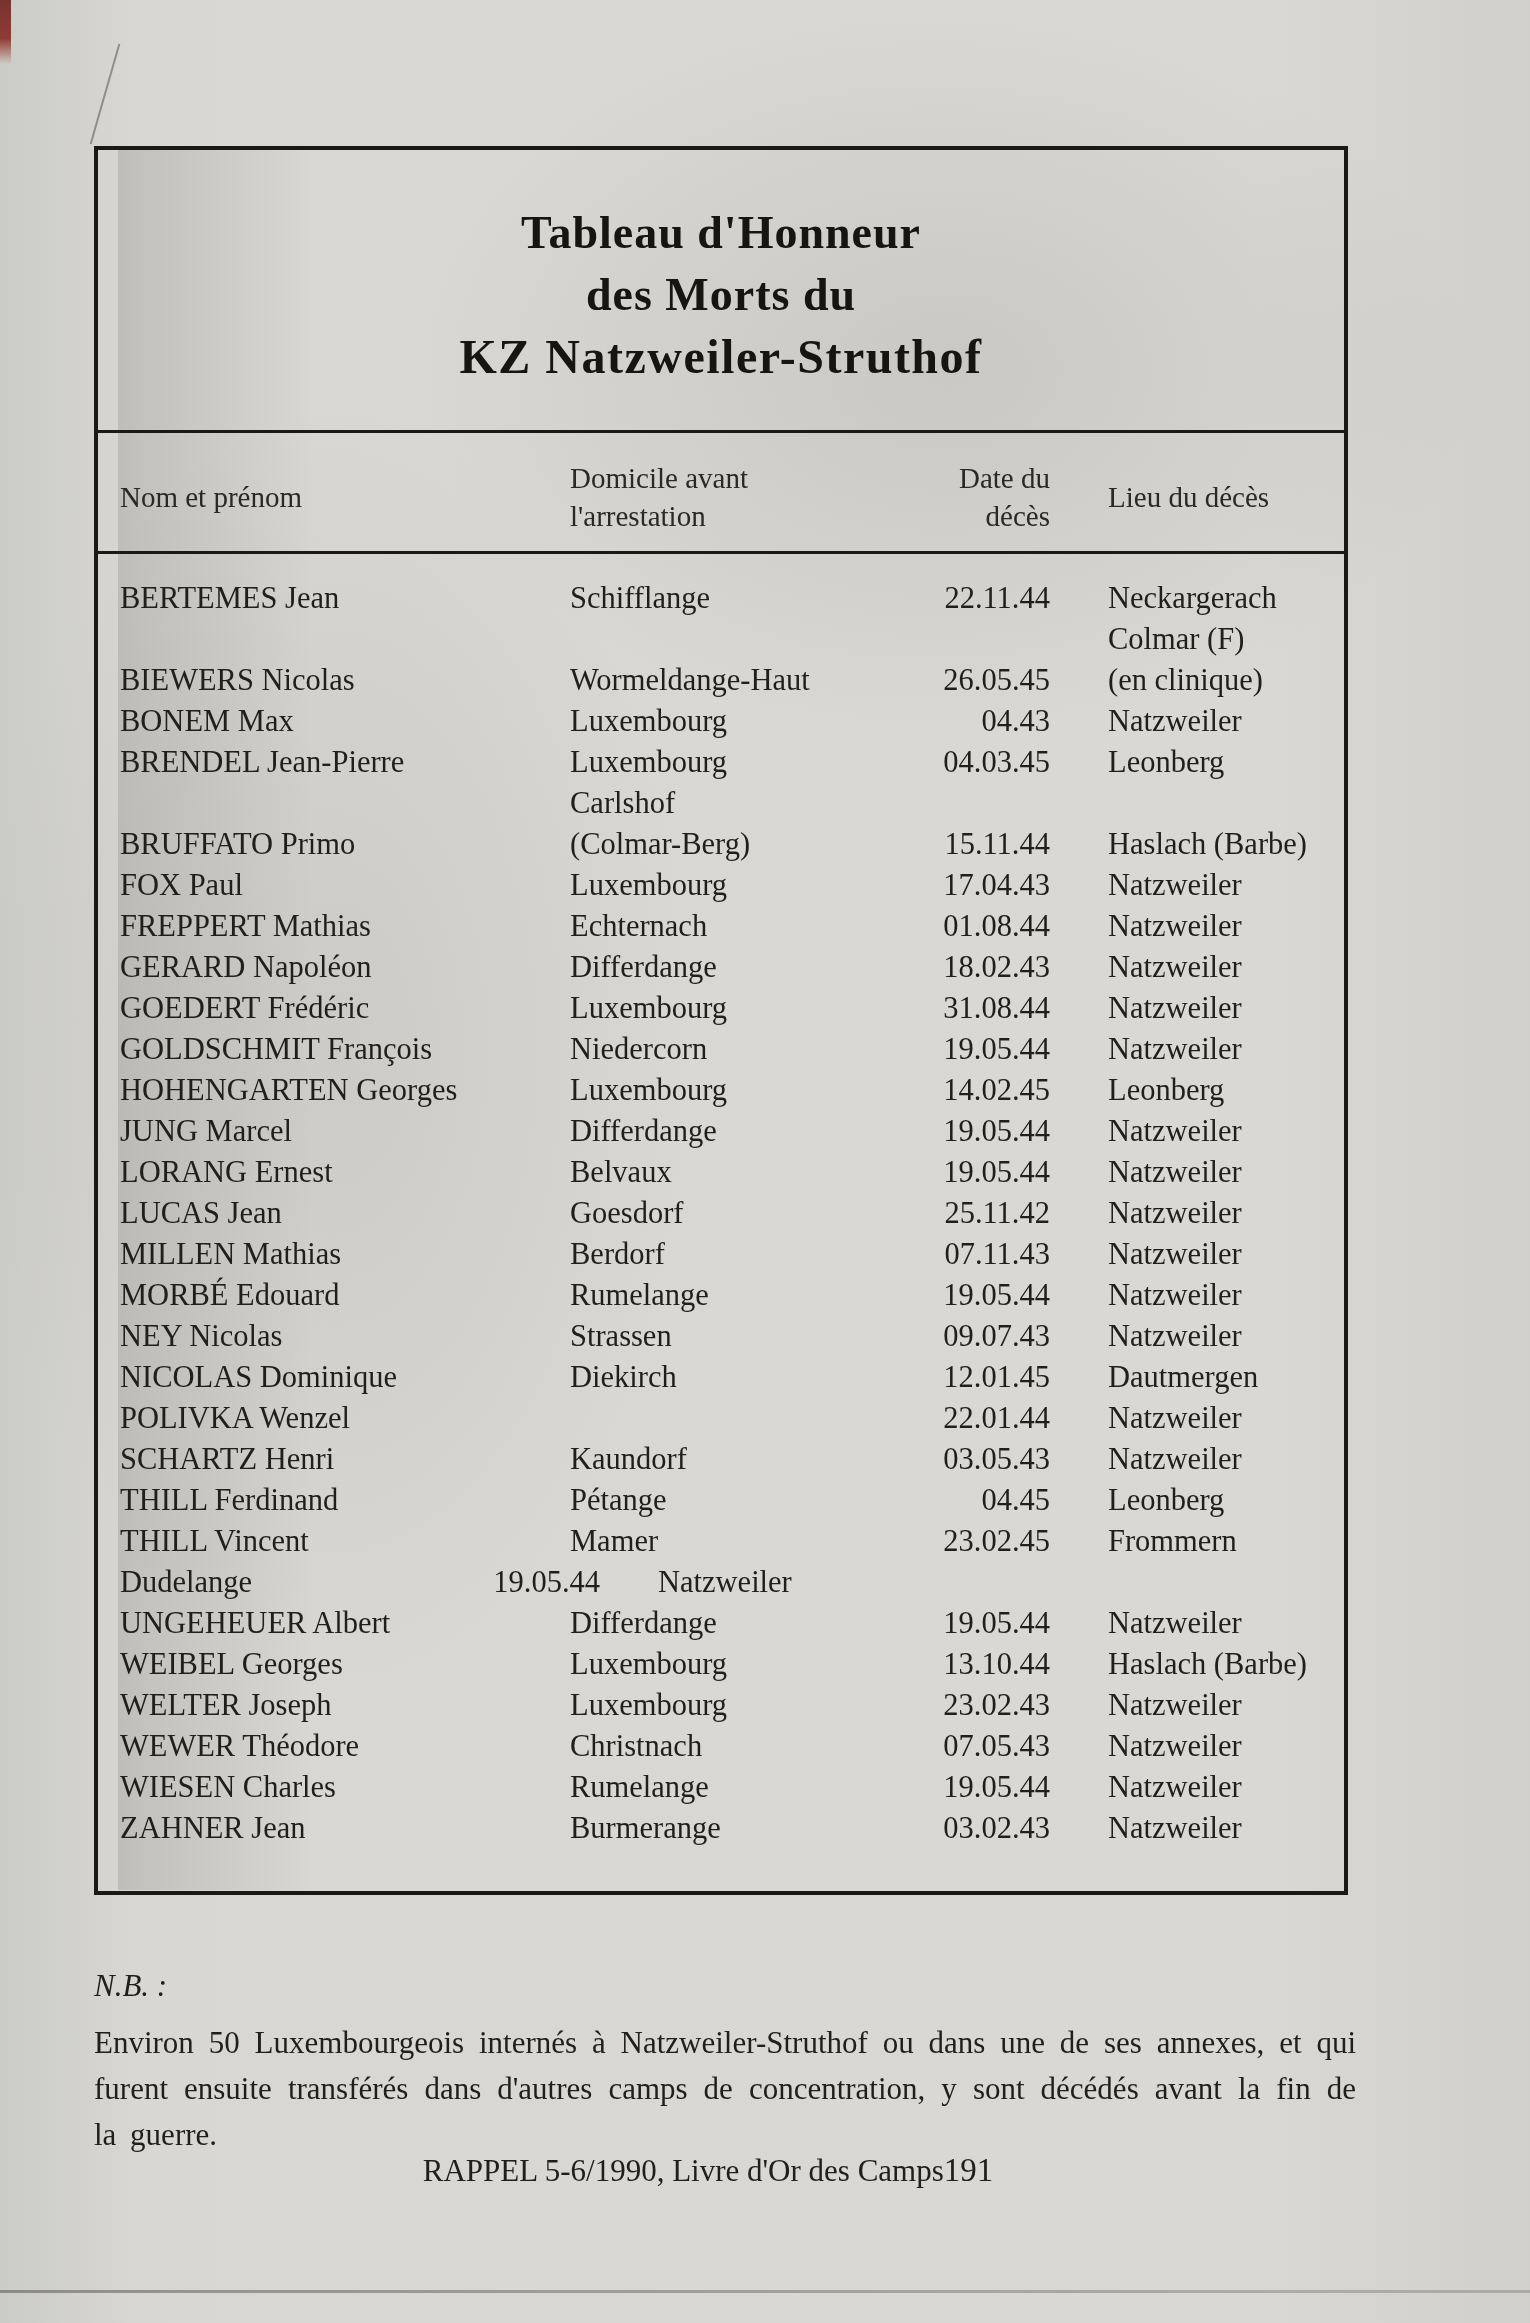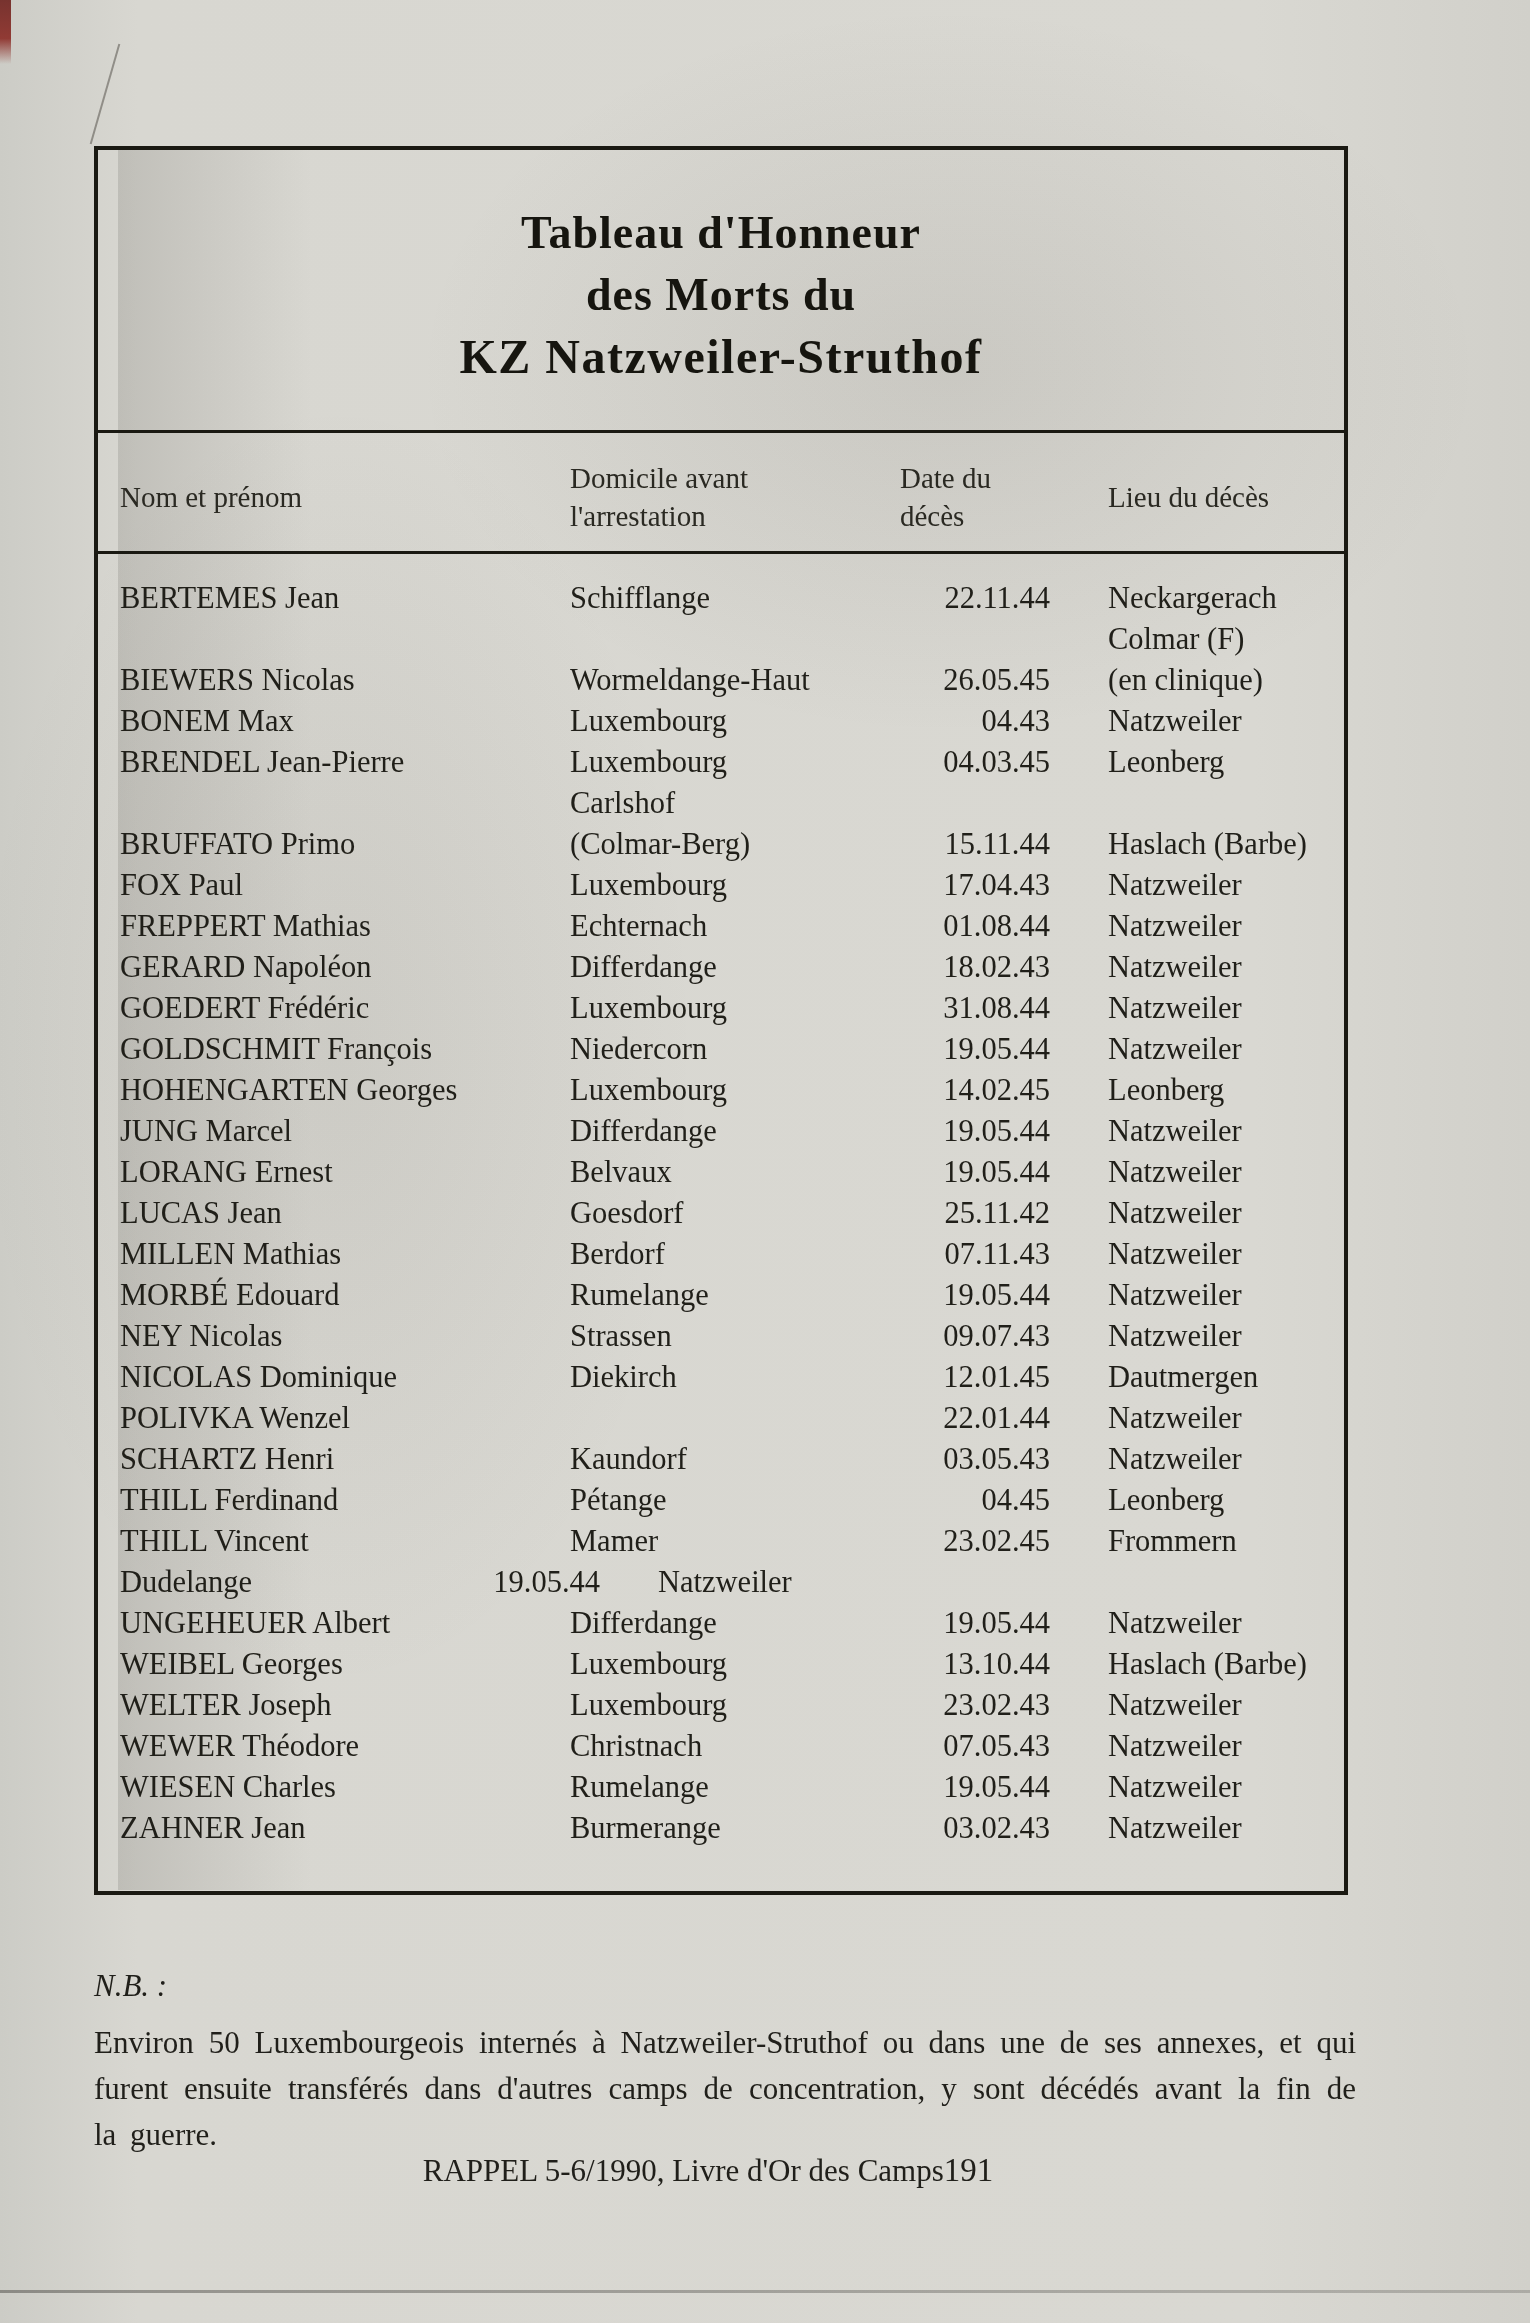--- a/index.html
+++ b/index.html
@@ -63,21 +63,21 @@
 
   .col-headers {
     display: flex;
     align-items: center;
     padding: 26px 0 16px 22px;
     font-size: 29px;
     color: #2a2922;
   }
   .h-name { width: 450px; }
   .h-dom  { width: 330px; line-height: 38px; }
-  .h-date { width: 150px; text-align: left; line-height: 38px; }
+  .h-date { width: 150px; text-align: right; line-height: 38px; }
   .h-lieu { margin-left: 58px; }
 
   .table-rows {
     padding: 24px 0 42px 22px;
     font-size: 30.5px;
     color: #201f19;
   }
   .row { display: flex; align-items: flex-end; }
   .cell .line { height: 41px; line-height: 41px; white-space: nowrap; }
   .c-name { width: 450px; }

